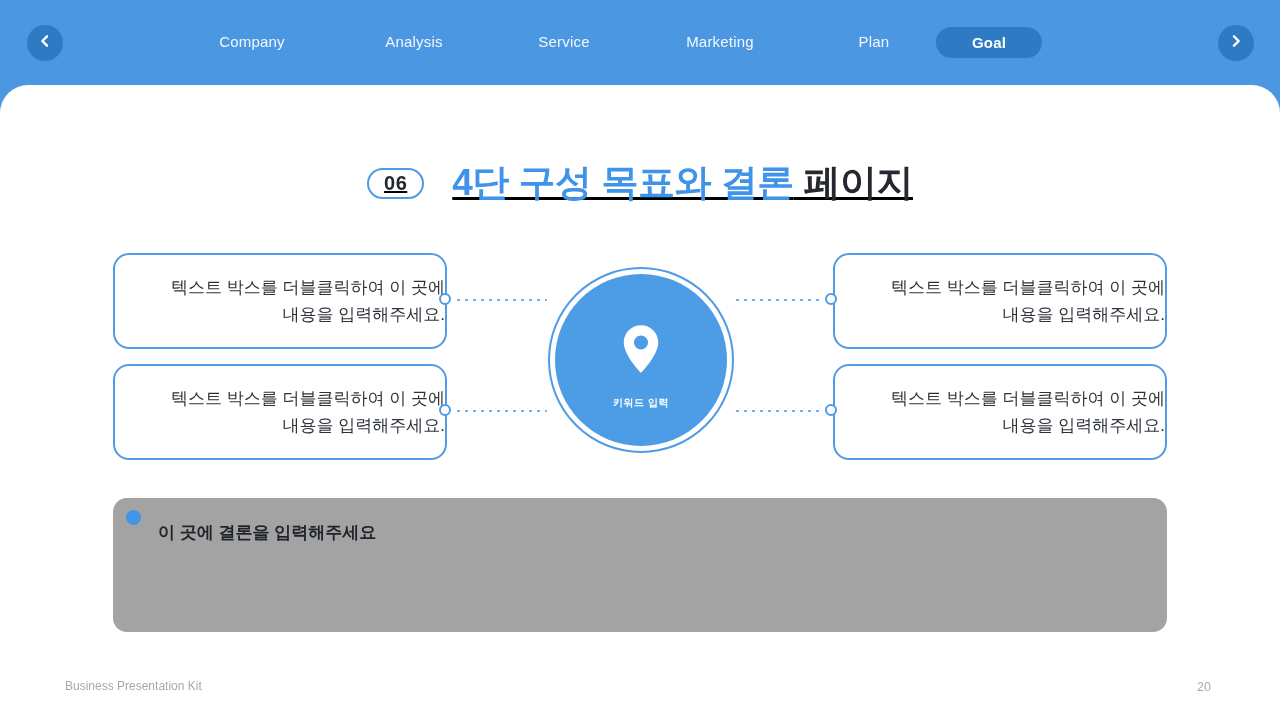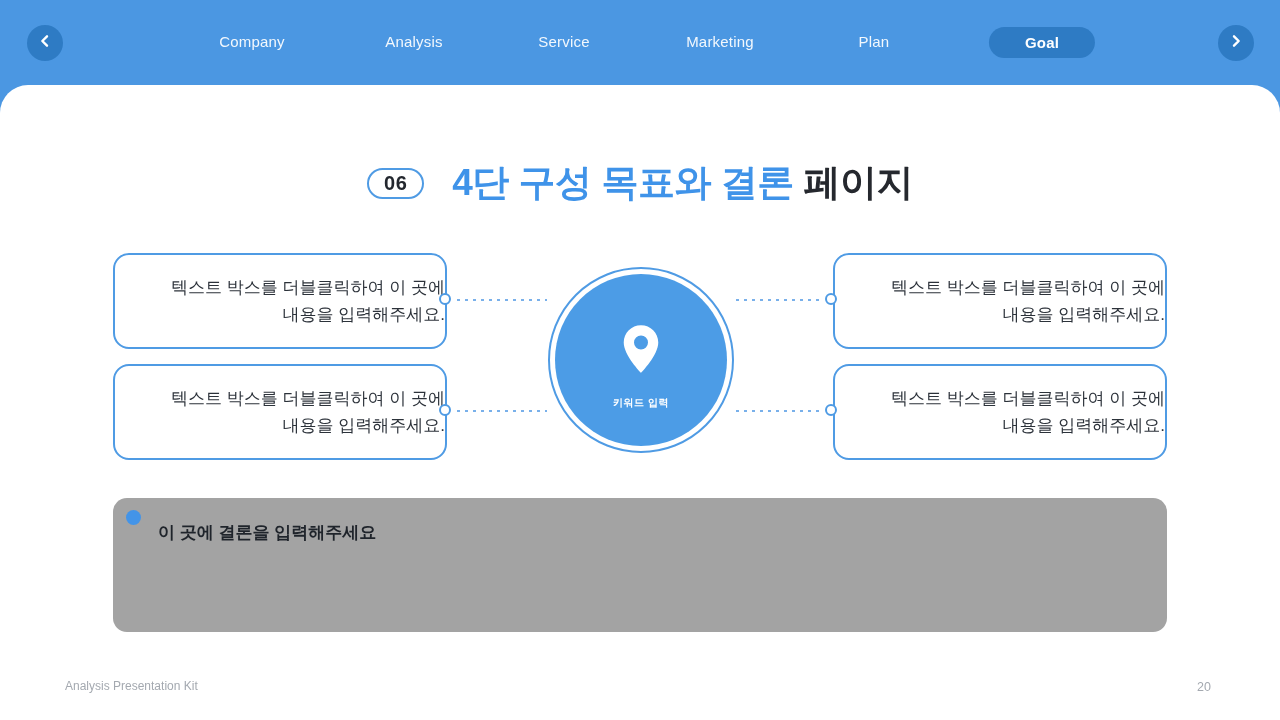--- a/index.html
+++ b/index.html
@@ -19,21 +19,21 @@
   .nav-arrow svg { width:16px; height:16px; }
 
   .nav { position:absolute; top:0; left:0; width:1280px; height:85px; }
   .nav-item { position:absolute; top:33px; transform:translateX(-50%); color:rgba(255,255,255,0.93);
               font-size:15px; letter-spacing:0.2px; cursor:pointer; white-space:nowrap; }
   .nav-item.active { top:27px; background:#2e7bc4; color:#ffffff; font-weight:bold;
                      padding:7px 36px; border-radius:16px; }
 
   
   .title-row { position:absolute; top:158px; left:0; width:1280px; height:50px;
-               display:flex; align-items:center; justify-content:center; gap:28px; }
+               display:flex; align-items:center; justify-content:center; gap:28px;text-decoration:underline; }
   .title-badge { border:2.5px solid #4f9be4; border-radius:17px; padding:2px 15px;
                  font-size:20px; font-weight:bold; color:#23272e; letter-spacing:0.5px; }
   .title-text { font-size:37px; font-weight:800; letter-spacing:-0.5px; color:#25282e; white-space:nowrap; }
   .title-text .hl { color:#3f93e9; }
 
   
   .tbox { position:absolute; width:334px; height:96px; background:#ffffff;
           border:2px solid #4f9be4; border-radius:16px; display:flex; flex-direction:column;
           align-items:flex-end; justify-content:center; text-align:center;
           font-size:17px; line-height:27px; color:#2c323a; cursor:text; }
@@ -96,21 +96,21 @@
         </svg>
     </span>
   </div>
 
   <div class="nav">
     <div class="nav-item" style="left:252px">Company</div>
     <div class="nav-item" style="left:414px">Analysis</div>
     <div class="nav-item" style="left:564px">Service</div>
     <div class="nav-item" style="left:720px">Marketing</div>
     <div class="nav-item" style="left:874px">Plan</div>
-    <div class="nav-item active" style="left:1042px">Goal</div>
+    <div class="nav-item active" style="left:989px">Goal</div>
   </div>
 
   <div class="title-row">
     <div class="title-badge">06</div>
     <div class="title-text"><span class="hl">4단 구성 목표와 결론</span><span> 페이지</span></div>
   </div>
 
   <div class="tbox b1">
     <span>텍스트 박스를 더블클릭하여 이 곳에</span>
     <span>내용을 입력해주세요.</span>
@@ -148,16 +148,16 @@
     </div>
   </div>
 
   <div class="panel">
     <div class="panel-dot"></div>
     <div class="panel-content">
       <div class="panel-title">이 곳에 결론을 입력해주세요</div>
     </div>
   </div>
 
-  <div class="footer-brand">Analysis Presentation Kit</div>
+  <div class="footer-brand">Business Presentation Kit</div>
   <div class="footer-page">20</div>
 
 </div>
 
 </body></html>

